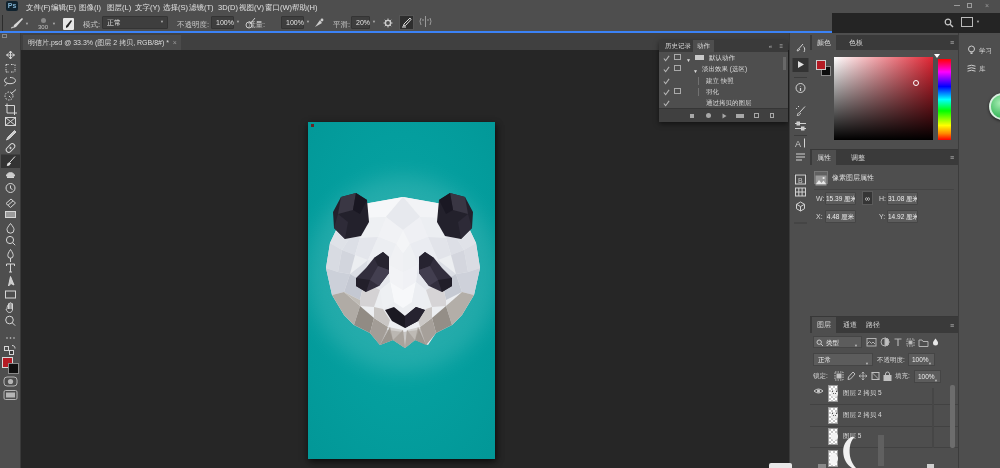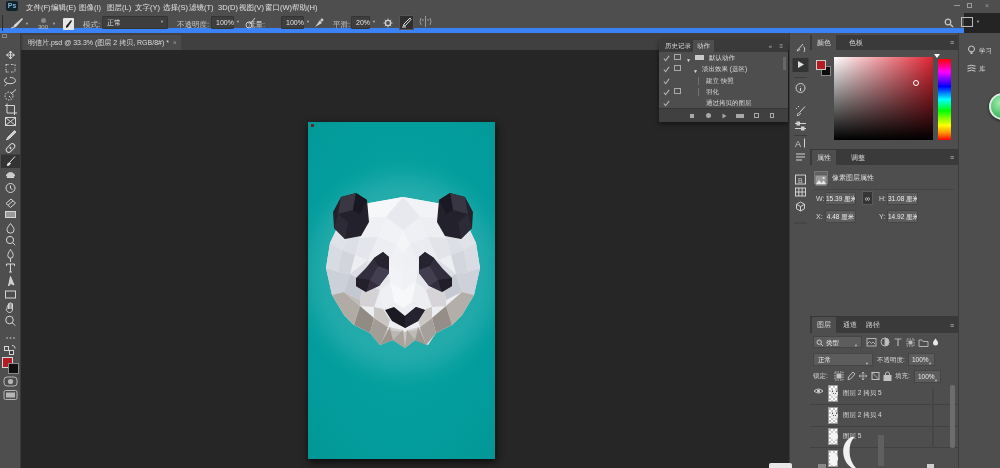--- a/index.html
+++ b/index.html
@@ -5,21 +5,21 @@
 html,body{width:1000px;height:468px;overflow:hidden;background:#242424;
  font-family:"Liberation Sans",sans-serif;}
 .abs{position:absolute}
 #stage{position:relative;width:1000px;height:468px}
 
 #menubar{left:0;top:0;width:1000px;height:13px;background:#4e4e4e;color:#e2e2e2;font-size:7.5px}
 #menubar .mi{position:absolute;top:3px;white-space:nowrap}
 #pslogo{left:6px;top:1px;width:12px;height:10px;background:#10222e;border-radius:2px;
  color:#7fb0cf;font-size:7px;font-weight:bold;text-align:center;line-height:10px}
 
-#optbar{left:0;top:13px;width:964px;height:20px;background:#4e4e4e;border-bottom:5px solid #3b82f6;color:#e0e0e0;font-size:7.5px}
+#optbar{left:0;top:13px;width:832px;height:20px;background:#4e4e4e;border-bottom:2px solid #3b82f6;color:#e0e0e0;font-size:7.5px}
 .obox{position:absolute;background:#3e3e3e;border:1px solid #343434;border-radius:1px;color:#e4e4e4;font-size:7px;line-height:11px;padding-left:4px}
 .caret{position:absolute;color:#b0b0b0;font-size:4px}
 .olabel{position:absolute;top:7px;color:#c8c8c8}
 
 #tabbar{left:21px;top:33px;width:768px;height:17px;background:#404040}
 #doctab{left:2px;top:2px;width:158px;height:15px;background:#4b4b4b;color:#dedede;font-size:7px;line-height:15px;padding-left:5px;white-space:nowrap}
 
 #toolbar{left:0;top:33px;width:21px;height:435px;background:#4e4e4e;border-right:1px solid #3a3a3a}
 
 #paste{left:21px;top:50px;width:768px;height:418px;background:#262626}

